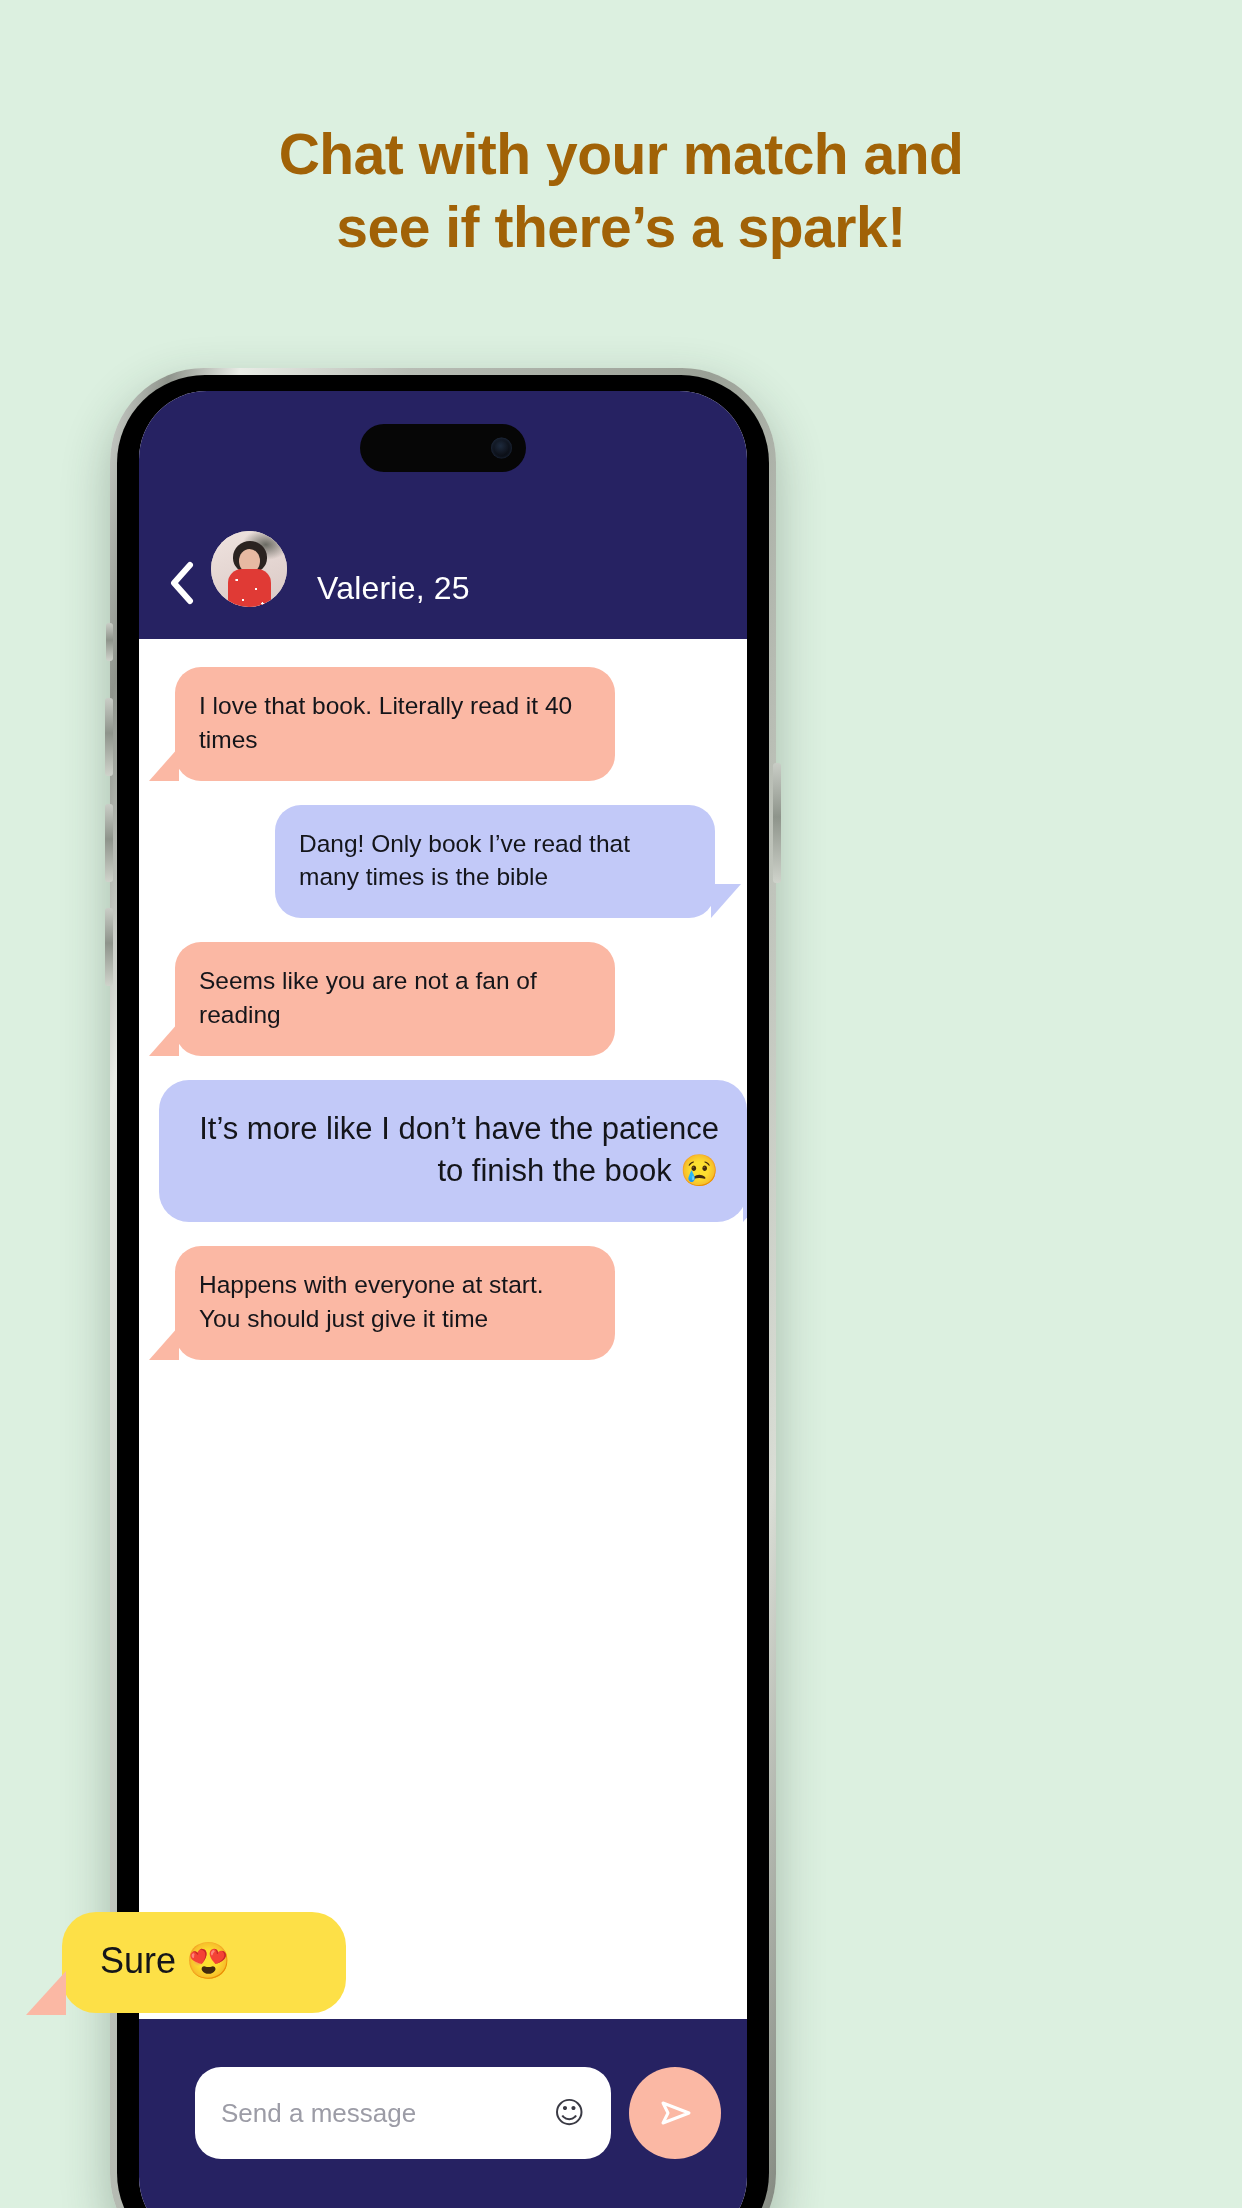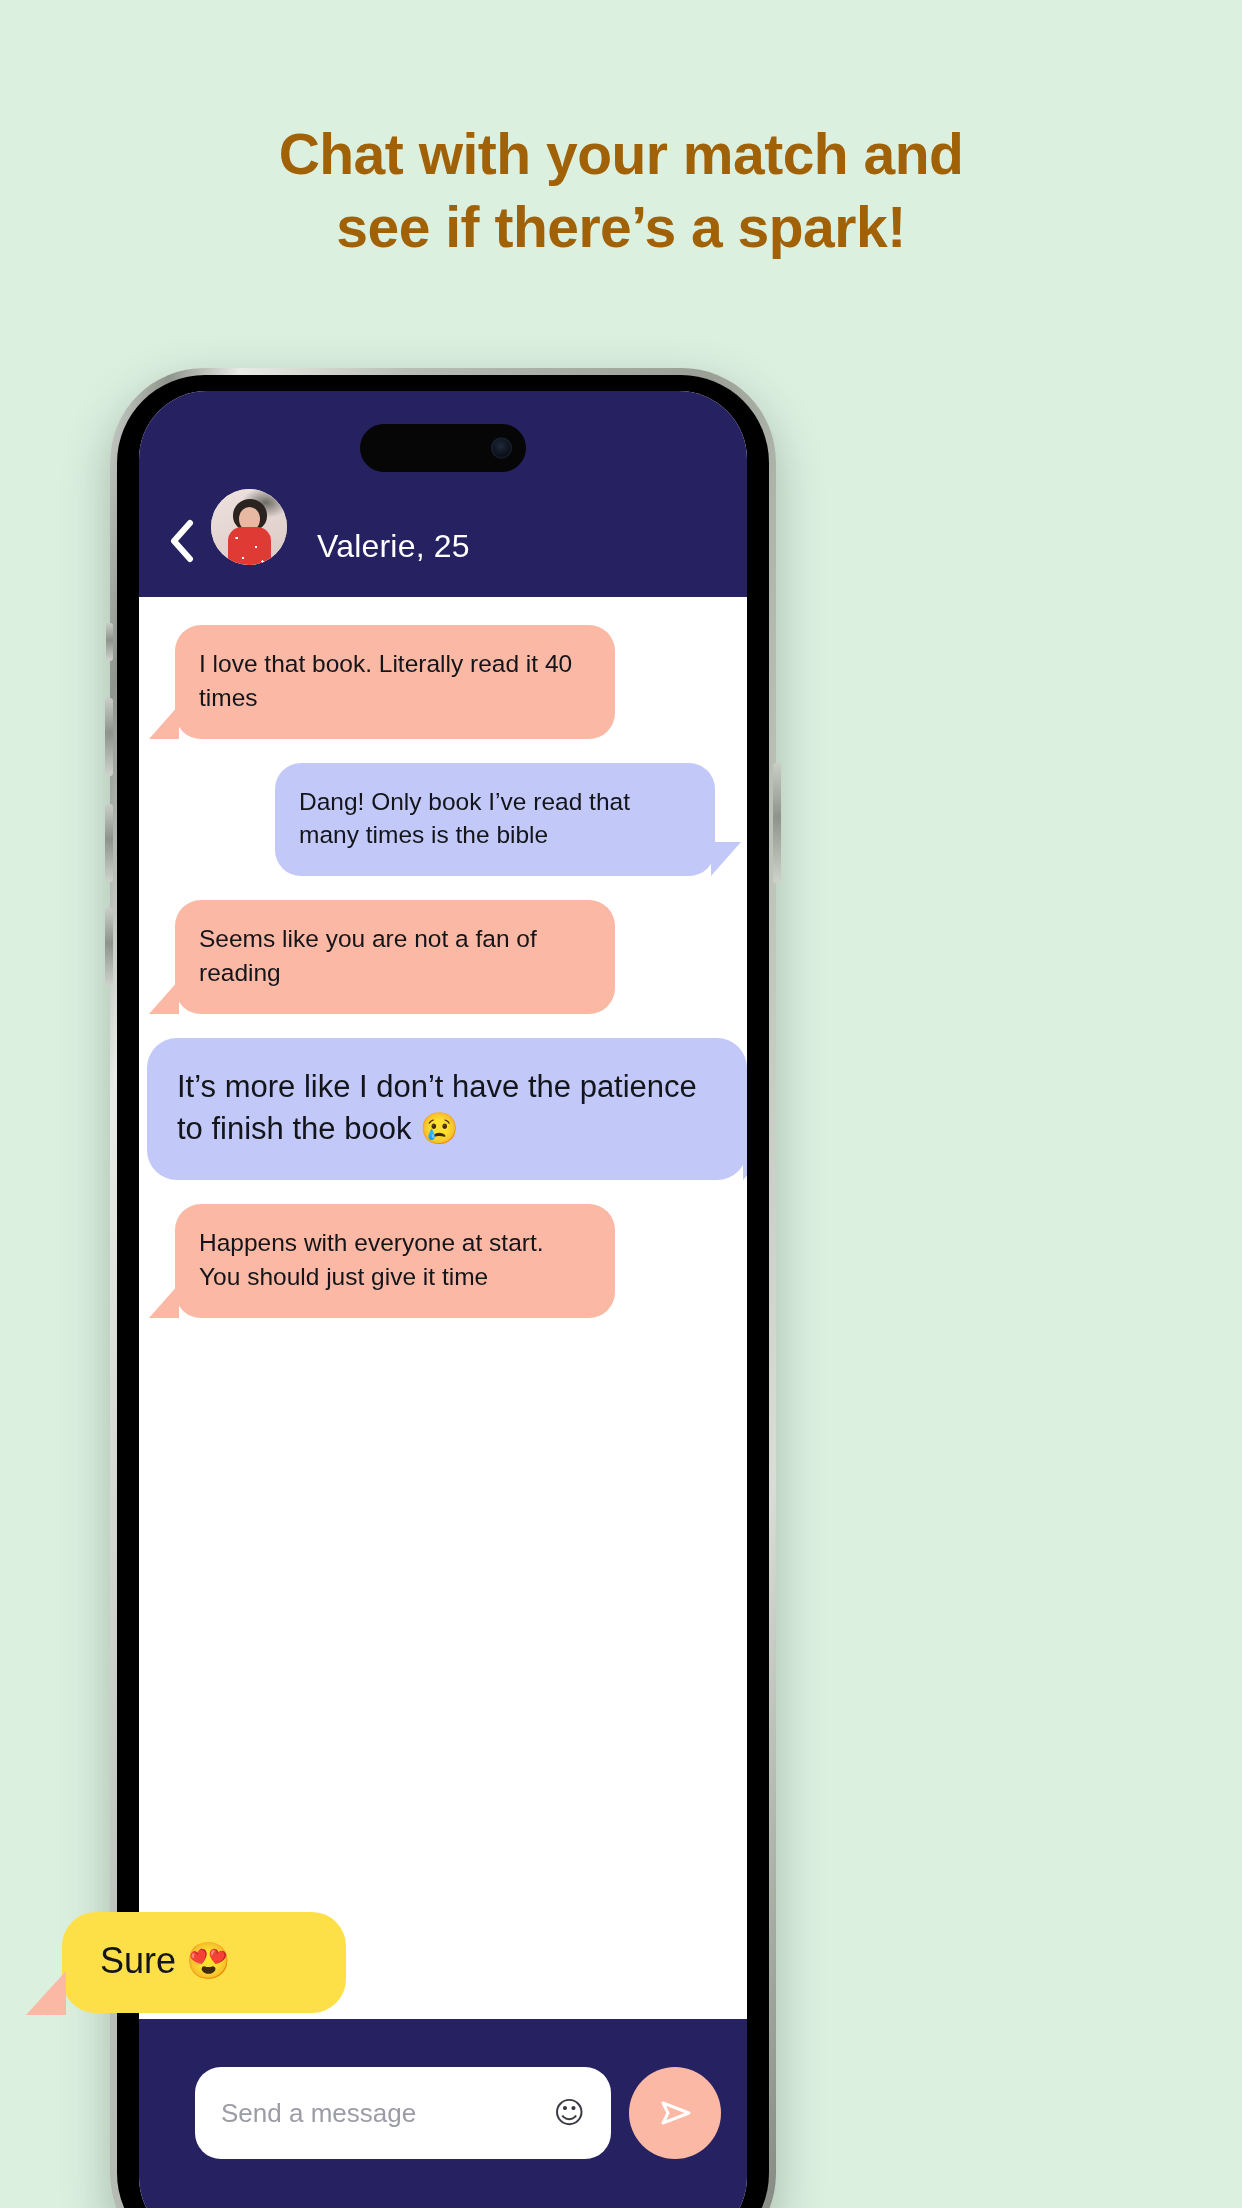--- a/index.html
+++ b/index.html
@@ -84,21 +84,21 @@
   }
   .btn-silent { left: -4px; top: 255px;  width: 7px; height: 38px; }
   .btn-volup  { left: -5px; top: 330px;  width: 8px; height: 78px; }
   .btn-voldn  { left: -5px; top: 436px;  width: 8px; height: 78px; }
   .btn-volx   { left: -5px; top: 540px;  width: 8px; height: 78px; }
   .btn-power  { right: -5px; top: 395px; width: 8px; height: 120px; }
 
   
   .app-header {
     position: relative;
-    height: 206px;
+    height: 248px;
     background: #262262;
     display: flex;
     align-items: flex-end;
     padding: 0 0 32px 22px;
   }
   .dynamic-island {
     position: absolute;
     top: 33px;
     left: 50%;
     transform: translateX(-50%);
@@ -217,21 +217,21 @@
     position: absolute;
     right: -26px;
     bottom: 0;
     width: 0; height: 0;
     border-style: solid;
     border-width: 34px 30px 0 0;
     border-color: #c2c9f8 transparent transparent transparent;
   }
 
   
-  .row.emph { padding-right: 0; padding-left: 8px; }
+  .row.emph { padding-right: 0; padding-left: 20px; text-align: right; }
   .bubble.big {
     max-width: 600px;
     font-size: 31px;
     line-height: 1.36;
     padding: 28px 28px 30px 30px;
     border-radius: 30px;
   }
   .bubble.big::after {
     right: -34px;
     border-width: 42px 38px 0 0;

